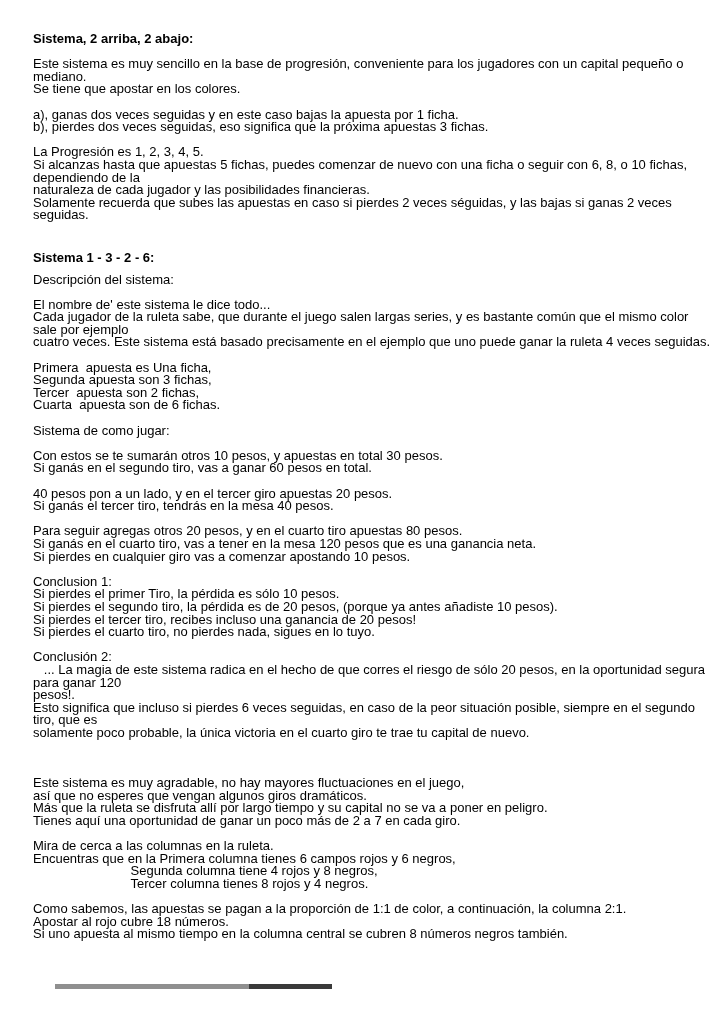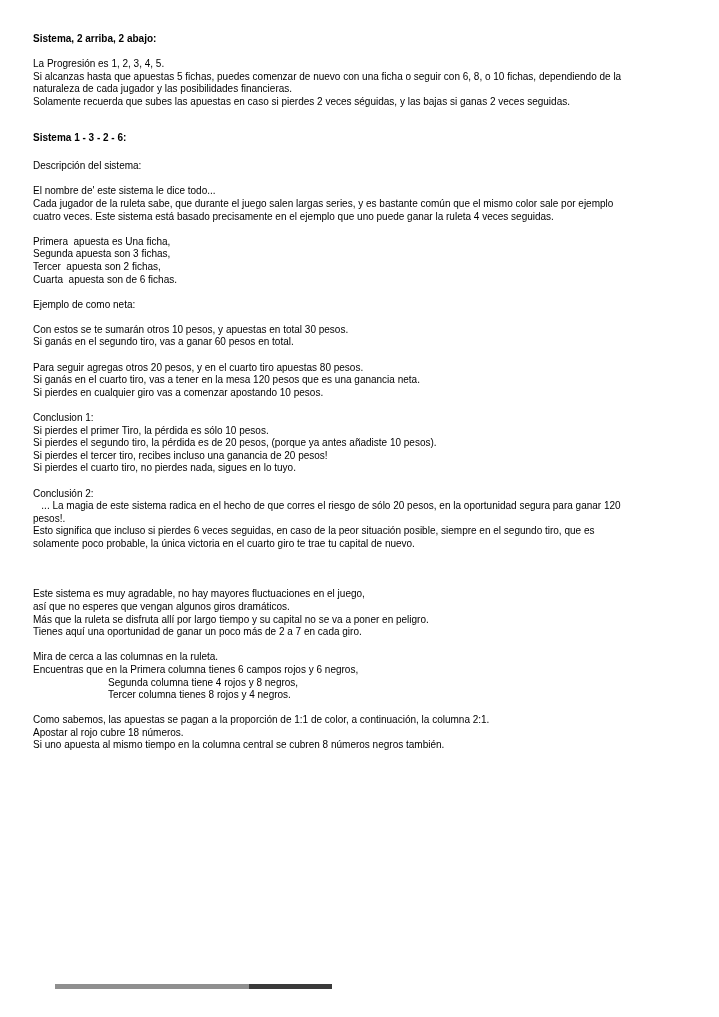--- a/index.html
+++ b/index.html
@@ -13,64 +13,70 @@
     position: relative;
     overflow: hidden;
     font-family: "Liberation Sans", "DejaVu Sans", sans-serif;
     color: #000000;
   }
   .doc {
     position: absolute;
     left: 33px;
     top: 33px;
     width: 681px;
-    font-size: 10px;
+    font-size: 13px;
     line-height: 12.6px;
     letter-spacing: 0px;
   }
   .block {
     white-space: pre-wrap;
     margin: 0 0 12.6px 0;
   }
   .bold { font-weight: bold; }
-  .mb0 { margin-bottom: 16px; }
-  .mb2 { margin-bottom: 23px; }
+  .mb0 { margin-bottom: 9px; }
+  .mb2 { margin-bottom: 30px; }
   .mb3 { margin-bottom: 37.8px; }
   .divider-bar {
     position: absolute;
     left: 55px;
     top: 984px;
     width: 277px;
     height: 5px;
     background: linear-gradient(to right, #8f8f8f 0%, #8f8f8f 70%, #3a3a3a 70%, #3a3a3a 100%);
   }
 </style>
 </head>
 <body>
 
 <div class="doc">
 
   <div class="block bold">Sistema, 2 arriba, 2 abajo:</div>
+  <div class="block">Este sistema es muy sencillo en la base de progresión, conveniente para los jugadores con un capital pequeño o mediano.
+Se tiene que apostar en los colores.</div>
+  <div class="block">a), ganas dos veces seguidas y en este caso bajas la apuesta por 1 ficha.
+b), pierdes dos veces seguidas, eso significa que la próxima apuestas 3 fichas.</div>
   <div class="block mb2">La Progresión es 1, 2, 3, 4, 5.
 Si alcanzas hasta que apuestas 5 fichas, puedes comenzar de nuevo con una ficha o seguir con 6, 8, o 10 fichas, dependiendo de la
 naturaleza de cada jugador y las posibilidades financieras.
 Solamente recuerda que subes las apuestas en caso si pierdes 2 veces séguidas, y las bajas si ganas 2 veces seguidas.</div>
 
   <div class="block bold mb0">Sistema 1 - 3 - 2 - 6:</div>
   <div class="block">Descripción del sistema:</div>
   <div class="block">El nombre de' este sistema le dice todo...
 Cada jugador de la ruleta sabe, que durante el juego salen largas series, y es bastante común que el mismo color sale por ejemplo
 cuatro veces. Este sistema está basado precisamente en el ejemplo que uno puede ganar la ruleta 4 veces seguidas.</div>
   <div class="block">Primera  apuesta es Una ficha,
 Segunda apuesta son 3 fichas,
 Tercer  apuesta son 2 fichas,
 Cuarta  apuesta son de 6 fichas.</div>
-  <div class="block">Ejemplo de como neta:</div>
+  <div class="block">Sistema de como jugar:</div>
   <div class="block">Con estos se te sumarán otros 10 pesos, y apuestas en total 30 pesos.
 Si ganás en el segundo tiro, vas a ganar 60 pesos en total.</div>
+  <div class="block">40 pesos pon a un lado, y en el tercer giro apuestas 20 pesos.
+Si ganás el tercer tiro, tendrás en la mesa 40 pesos.</div>
   <div class="block">Para seguir agregas otros 20 pesos, y en el cuarto tiro apuestas 80 pesos.
 Si ganás en el cuarto tiro, vas a tener en la mesa 120 pesos que es una ganancia neta.
 Si pierdes en cualquier giro vas a comenzar apostando 10 pesos.</div>
   <div class="block">Conclusion 1:
 Si pierdes el primer Tiro, la pérdida es sólo 10 pesos.
 Si pierdes el segundo tiro, la pérdida es de 20 pesos, (porque ya antes añadiste 10 pesos).
 Si pierdes el tercer tiro, recibes incluso una ganancia de 20 pesos!
 Si pierdes el cuarto tiro, no pierdes nada, sigues en lo tuyo.</div>
   <div class="block mb3">Conclusión 2:
    ... La magia de este sistema radica en el hecho de que corres el riesgo de sólo 20 pesos, en la oportunidad segura para ganar 120

